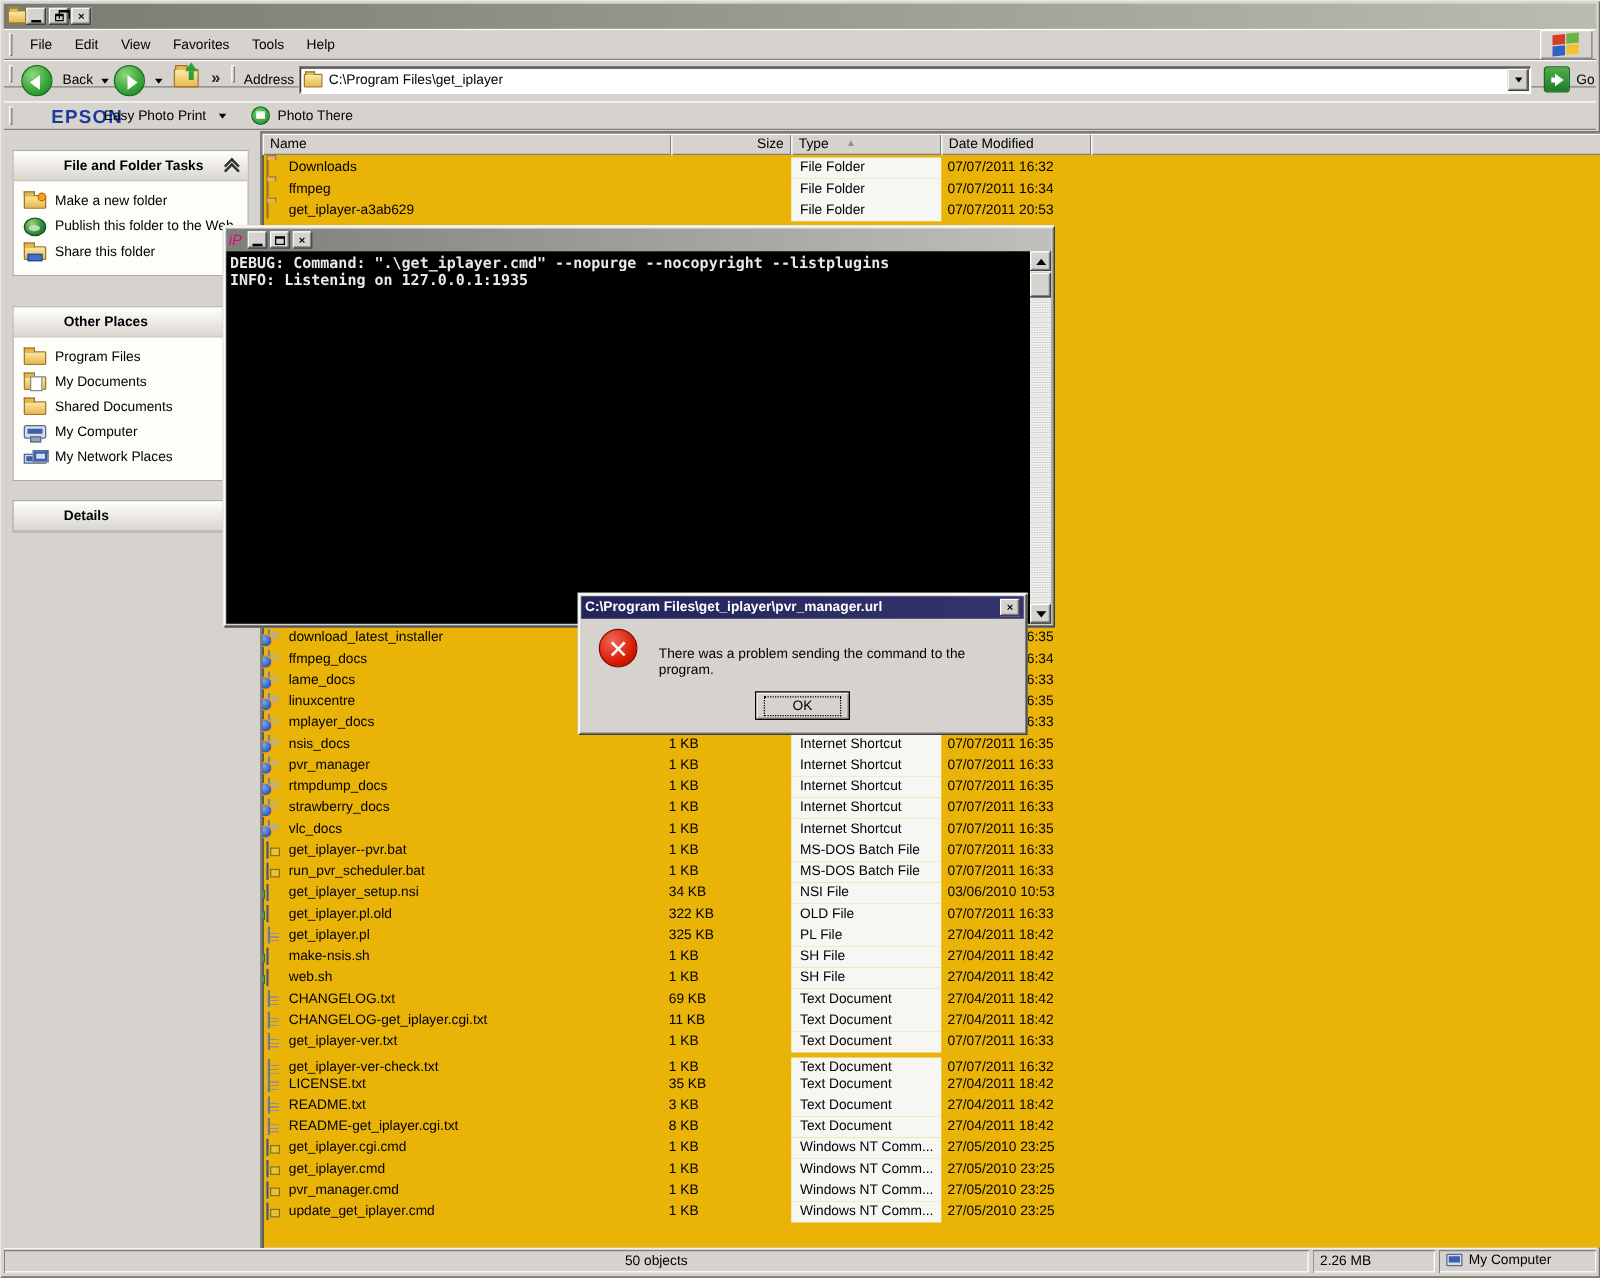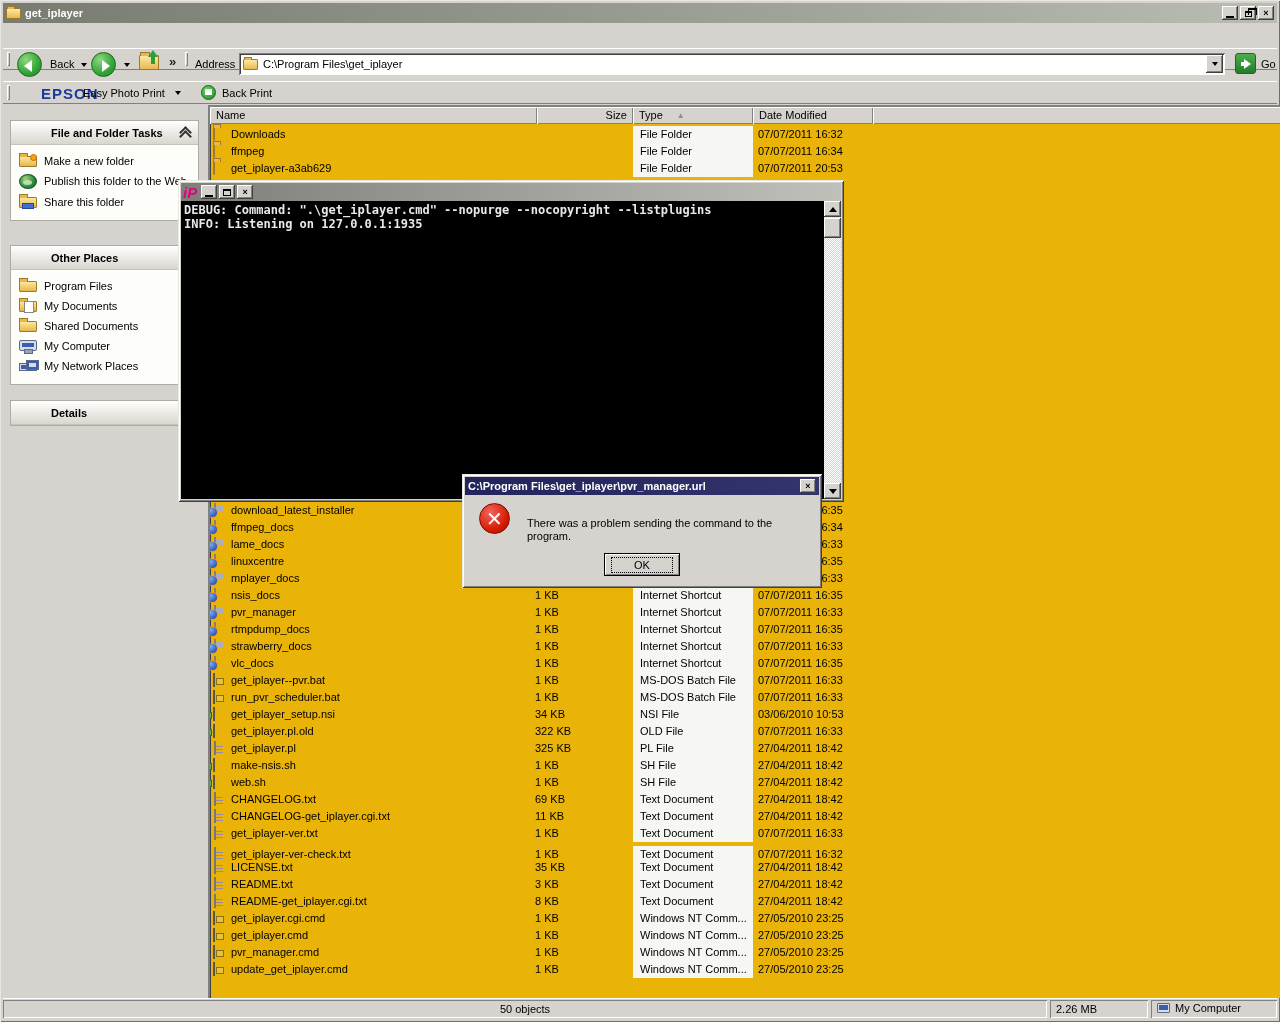--- a/index.html
+++ b/index.html
@@ -163,21 +163,21 @@
   .sp-size { left:1047px; width:98px; }
   .sp-zone { left:1148px; width:126px; display:flex; align-items:center; gap:5px; padding-top:0; }
   .sz-pc { position:relative; width:13px; height:10px; background:#d7dce6; border:1px solid #5a6a86; border-radius:1px; }
   .sz-pc::before { content:""; position:absolute; inset:1px 1px 2px 1px; background:#3b5fb0; }
   
   .console { position:absolute; left:178px; top:180px; width:666px; height:322px; background:#d6d3ce; z-index:10;
     box-shadow: inset 1px 1px 0 #e9e7e2, inset -1px -1px 0 #404040, inset 2px 2px 0 #fff, inset -2px -2px 0 #808080; }
   .console-tb { position:absolute; left:3px; right:3px; top:3px; height:18px;
     background:linear-gradient(to right,#7e7e7a,#c0c0ba); display:flex; align-items:center; padding:0 2px;
     color:#fff; font-weight:bold; }
-  .pvr-icon { color:#e6007e; background:transparent; font-weight:bold; font-size:15px; font-style:italic; margin-right:4px; }
+  .pvr-icon { color:#e6007e; background:transparent; font-weight:normal; font-size:12px; font-style:italic; margin-right:4px; }
   .console-tb .t-text { flex:1; white-space:nowrap; overflow:hidden; }
   .console-body { position:absolute; left:3px; right:3px; top:21px; bottom:3px; background:#000; }
   .console-text { position:absolute; left:3px; top:2px; right:22px; color:#e8e8e8;
     font-family:"DejaVu Sans Mono", monospace; font-weight:bold; font-size:12px; line-height:14px; white-space:pre; }
   .vscroll { position:absolute; right:0; top:0; bottom:0; width:17px;
     background-image:repeating-conic-gradient(#ffffff 0% 25%, #d6d3ce 0% 50%); background-size:2px 2px; }
   .sb-btn { position:absolute; left:0; width:17px; height:16px; display:flex; align-items:center; justify-content:center; }
   .sb-up { top:0; } .sb-down { bottom:0; }
   .tri-up { width:0; height:0; border:4px solid transparent; border-top:none; border-bottom:5px solid #000; }
   .tri-down { width:0; height:0; border:4px solid transparent; border-bottom:none; border-top:5px solid #000; }
@@ -199,32 +199,50 @@
     display:flex; align-items:center; justify-content:center; }
   .ok-inner { outline:1px dotted #000; padding:1px 22px; }
 </style>
 </head>
 <body>
 
 <div class="screen">
 
   <div class="titlebar">
     <span class="mini-folder"></span>
-    <span class="t-text">get_iplayer</span>
     <span class="winbtns">
       <span class="winbtn btn3d">
           <span class="glyph-min"></span>
         </span>
       <span class="winbtn btn3d">
           <span class="glyph-restore"></span>
         </span>
       <span class="winbtn btn3d">×</span>
     </span>
   </div>
 
+  <div class="menubar">
+    <span class="grip" style="left:4px;top:3px;bottom:3px;"></span>
+    <span class="menu-items" id="menu-items">
+        <span class="menu-item">File</span>
+        <span class="menu-item">Edit</span>
+        <span class="menu-item">View</span>
+        <span class="menu-item">Favorites</span>
+        <span class="menu-item">Tools</span>
+        <span class="menu-item">Help</span>
+      </span>
+    <span class="winflag-box">
+      <span class="winflag">
+          <i></i>
+          <i></i>
+          <i></i>
+          <i></i>
+        </span>
+    </span>
+  </div>
 
   <div class="toolbar">
     <span class="grip" style="left:4px;"></span>
     <span class="navbtn" style="left:14px;">
         <span class="nav-arrow-left"></span>
       </span>
     <span class="back-label">Back</span>
     <span class="dd dd-abs" style="left:78px;"></span>
     <span class="navbtn" style="left:88px;">
         <span class="nav-arrow-right"></span>
@@ -248,21 +266,21 @@
       </span>
     <span class="go-label">Go</span>
   </div>
 
   <div class="epsonbar">
     <span class="grip" style="left:4px;"></span>
     <span class="epson-brand">EPSON</span>
     <span class="epson-menu">Easy Photo Print</span>
     <span class="dd" style="position:absolute;left:172px;top:10px;"></span>
     <span class="pp-icon"></span>
-    <span class="pp-label">Back Print</span>
+    <span class="pp-label">Photo There</span>
   </div>
 
   <div class="sidebar" id="sidebar">
       <div class="panel" style="top: 15px;">
         <div class="panel-hd">
           <span class="hd-label">File and Folder Tasks</span>
           <span class="chev-up"></span>
         </div>
         <div class="panel-body">
           <div class="task-item">

